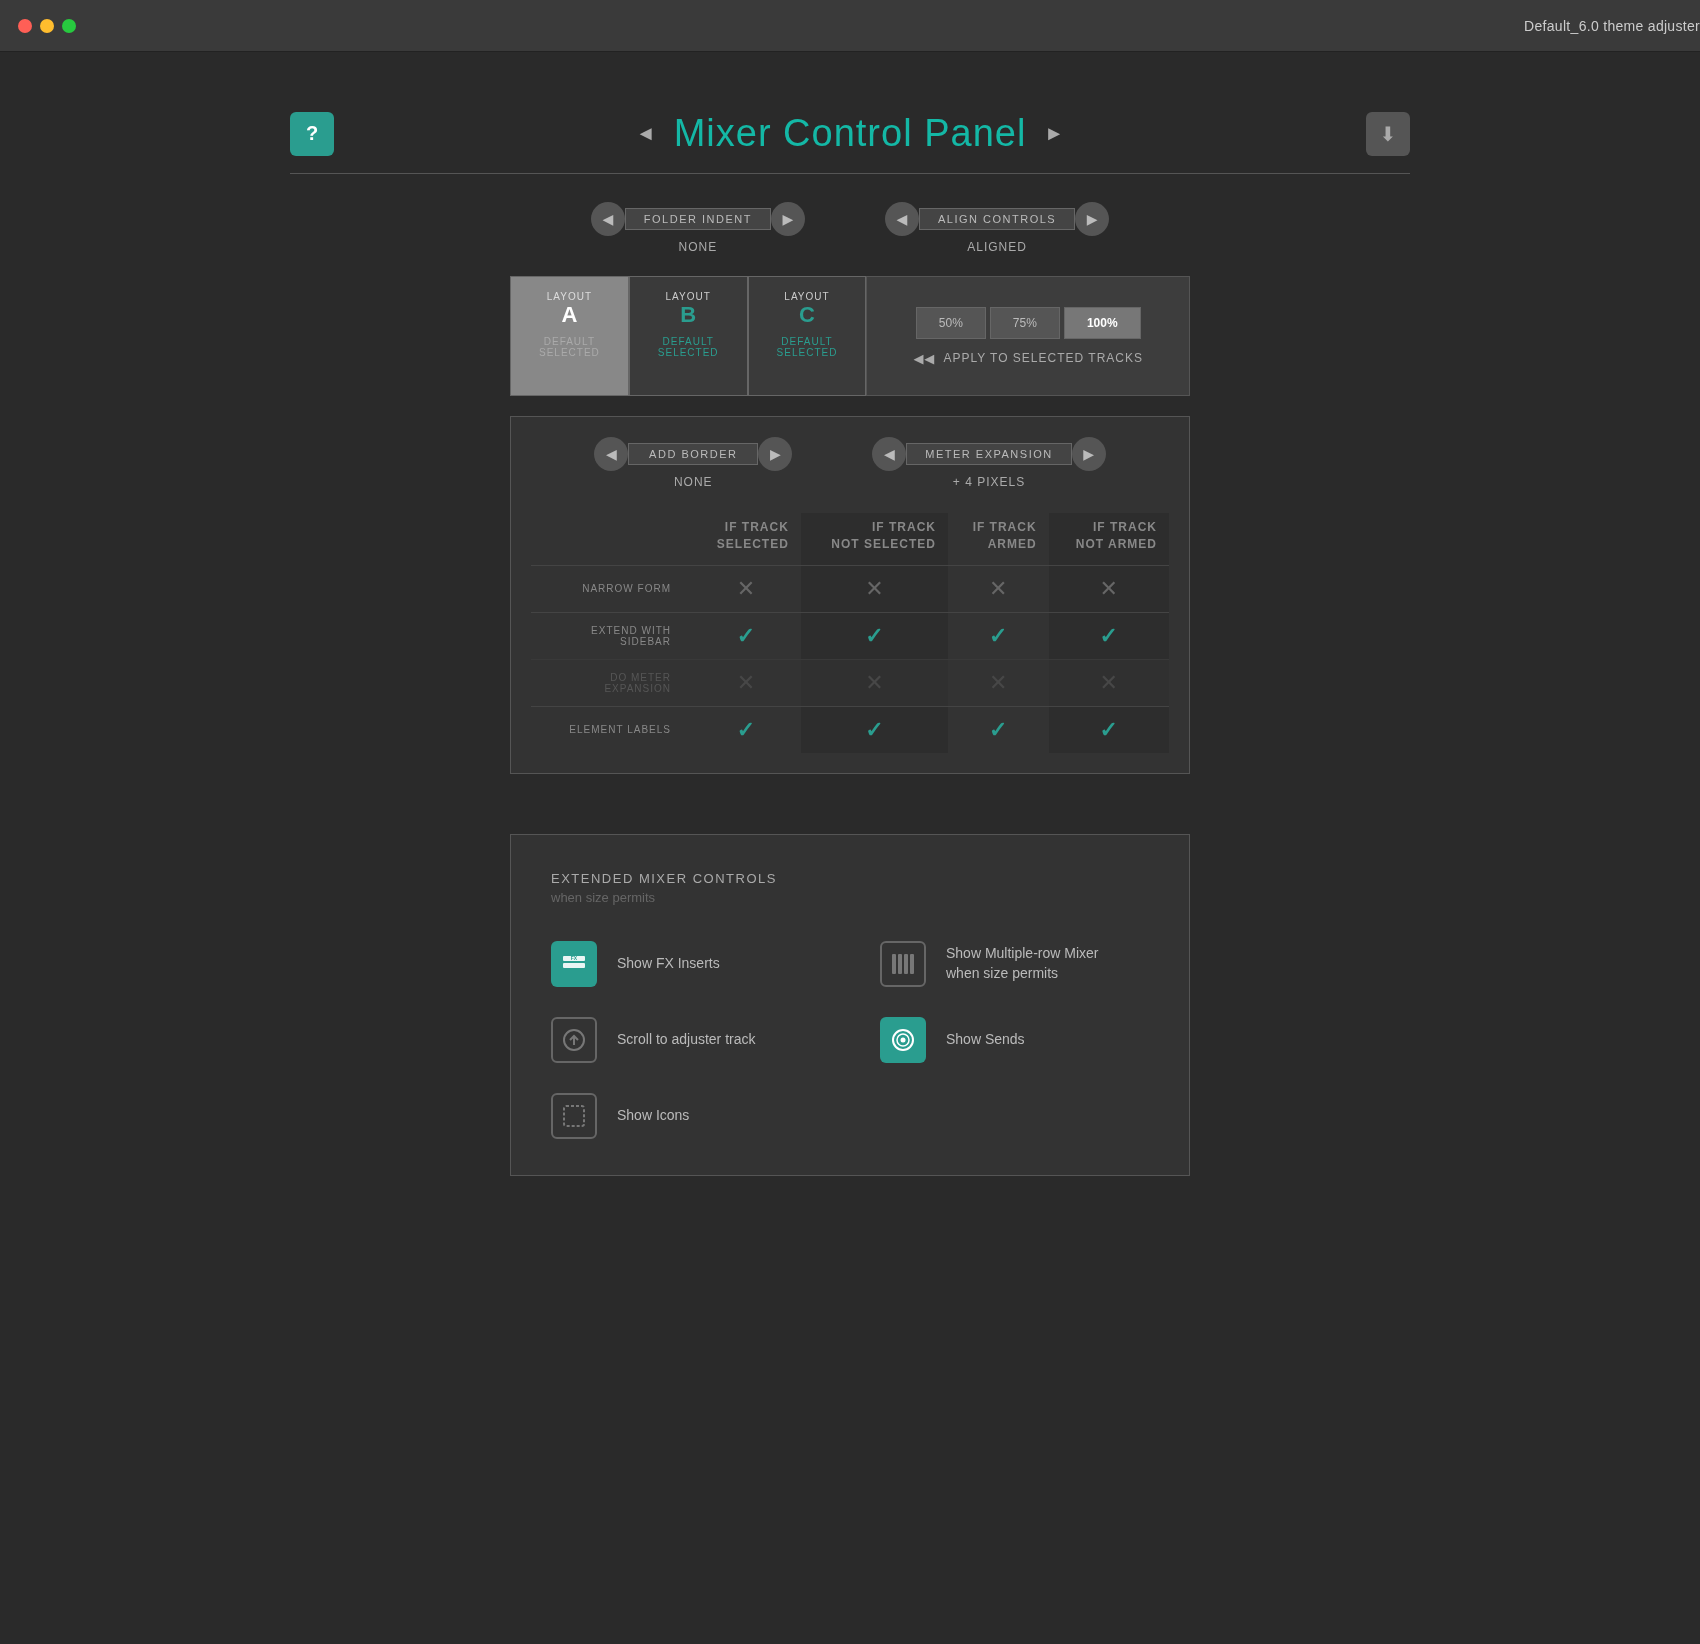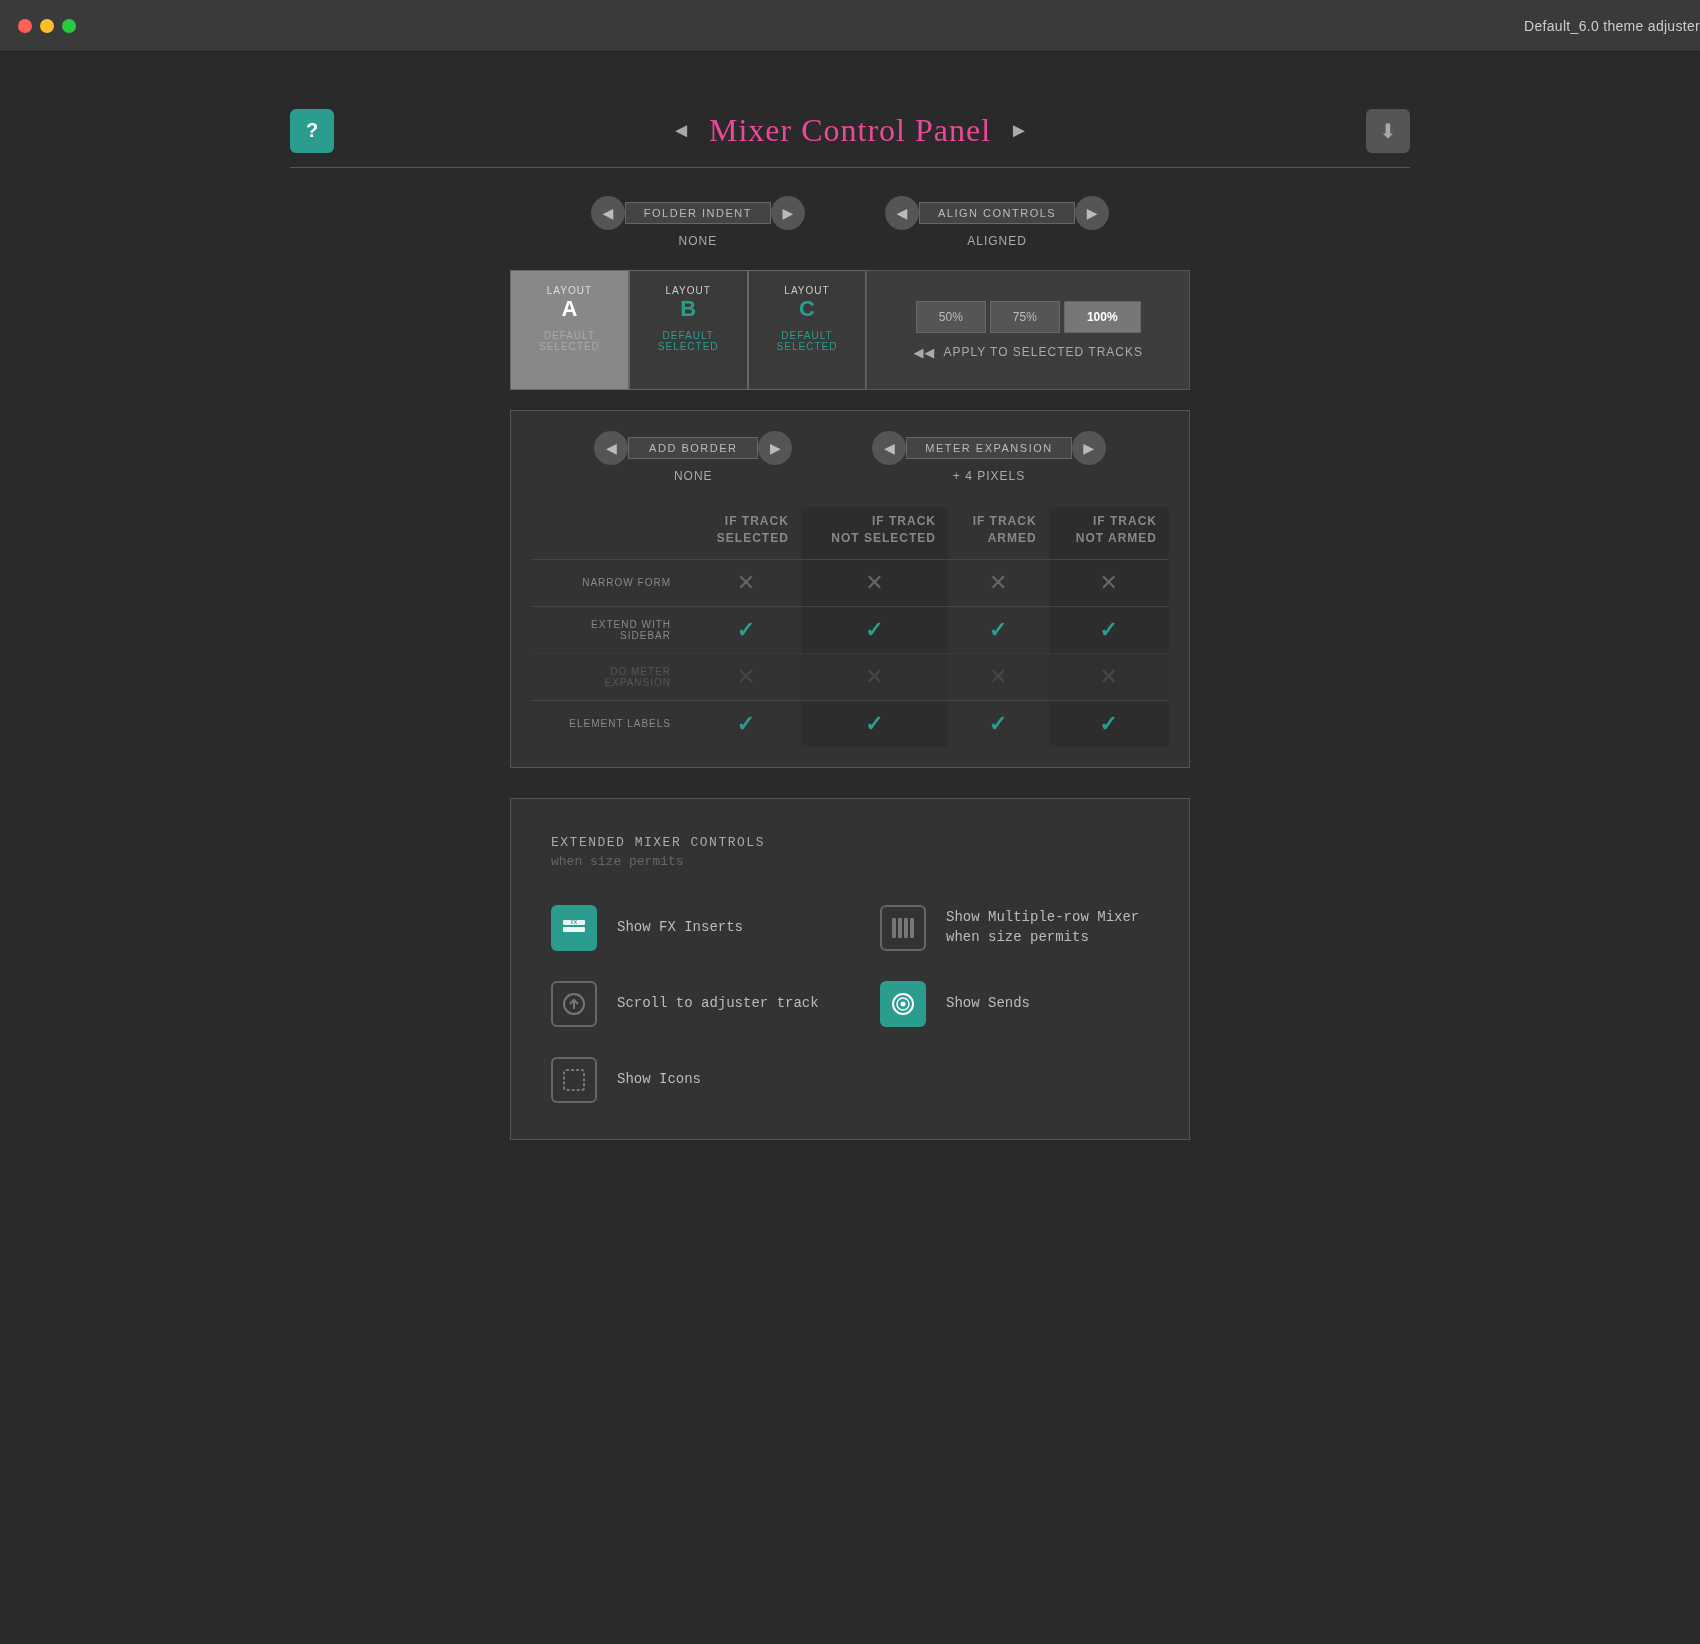--- a/index.html
+++ b/index.html
@@ -88,25 +88,24 @@
       align-items: center;
       gap: 18px;
     }
     .panel-title-arrow {
       color: #aaa;
       font-size: 20px;
       cursor: pointer;
       user-select: none;
     }
     .panel-title-text {
-      color: #ec4899;
-      font-size: 32px;
+      color: #14b8a6;
+      font-size: 38px;
       font-weight: 300;
       letter-spacing: 1px;
-      font-family: Liberation Serif, serif;
     }
     .download-btn {
       position: absolute;
       right: 0;
       width: 44px;
       height: 44px;
       background: #555;
       border-radius: 6px;
       display: flex;
       align-items: center;
@@ -532,21 +531,21 @@
           <td class="row-label">ELEMENT LABELS</td>
           <td><span class="check-teal">✓</span></td>
           <td class="col-highlight"><span class="check-teal">✓</span></td>
           <td><span class="check-teal">✓</span></td>
           <td class="col-highlight"><span class="check-teal">✓</span></td>
         </tr>
       </tbody>
     </table>
   </div>
 
-  <div style="width:680px; font-family:Liberation Mono, monospace;">
+  <div style="width:680px; margin-top:30px;">
     <div class="extended-section">
       <div class="extended-title">EXTENDED MIXER CONTROLS</div>
       <div class="extended-subtitle">when size permits</div>
 
       <div class="extended-grid">
 
         <div class="extended-item">
           <div class="ext-icon">
             <svg viewBox="0 0 28 28" fill="none">
               <rect x="3" y="6" width="22" height="5" rx="1" fill="white" opacity="0.9"></rect>

